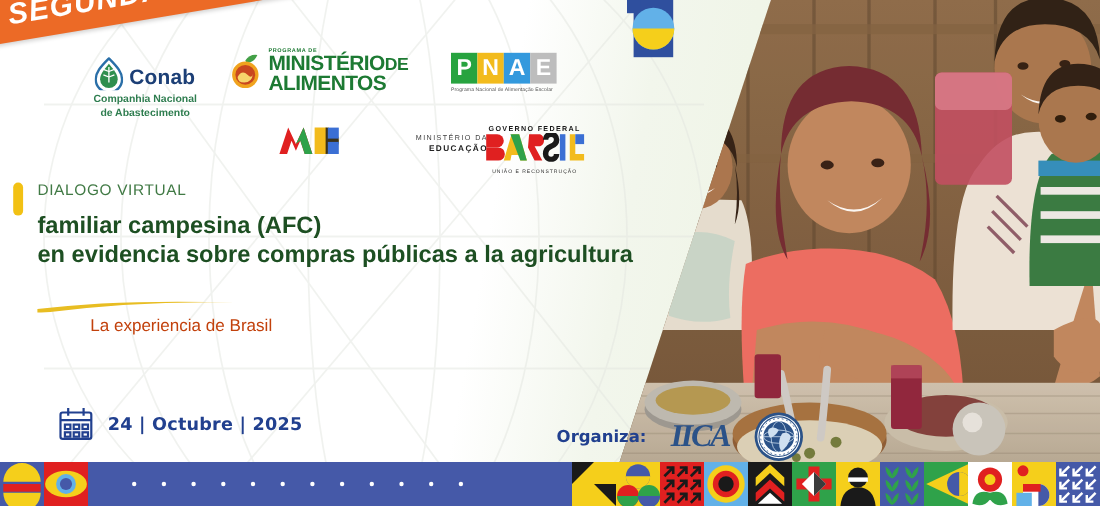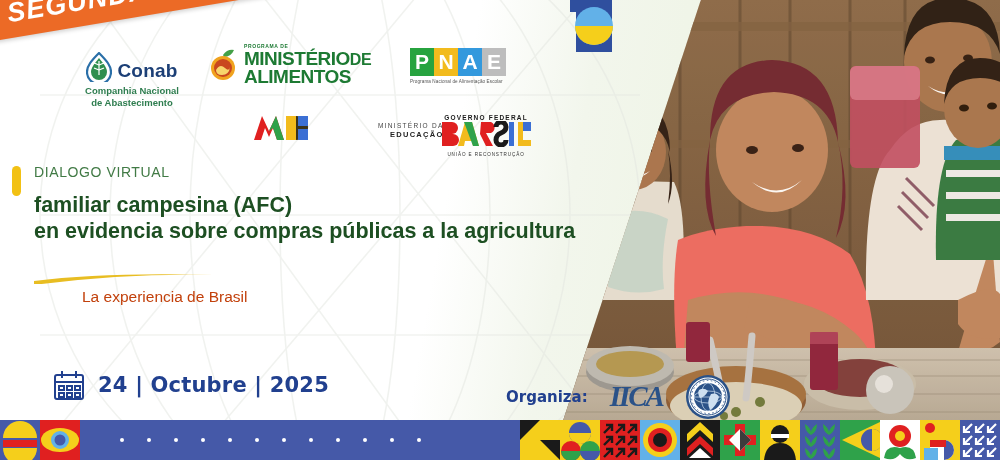--- a/index.html
+++ b/index.html
@@ -78,21 +78,21 @@
   .titlebar{position:absolute;left:12px;top:166px;width:9px;height:30px;border-radius:5px;background:#f2c114;}
   .kicker{position:absolute;left:34px;top:164px;font-size:14px;color:#417a45;letter-spacing:.6px;}
   .headline{position:absolute;left:34px;top:192px;width:560px;
     font-size:21.5px;font-weight:bold;color:#1d4f22;line-height:1.22;}
   .swoosh{position:absolute;left:30px;top:268px;}
   .subtitle{position:absolute;left:34px;top:288px;font-size:15.5px;color:#c2410c;margin-left:48px;}
 
   
   .meta{position:absolute;left:52px;top:368px;display:flex;align-items:center;gap:16px;}
   .meta .grp{display:flex;align-items:center;gap:12px;}
-  .meta-txt{font-size:21px;font-weight:bold;color:#21408f;letter-spacing:.2px;
+  .meta-txt{font-size:16px;font-weight:bold;color:#21408f;letter-spacing:.2px;
     font-family:"DejaVu Sans",sans-serif;}
   .meta-gap{width:48px;}
 
   
   .organiza{position:absolute;left:506px;top:374px;display:flex;align-items:center;gap:22px;}
   .org-label{font-size:15px;font-weight:bold;color:#21408f;font-family:"DejaVu Sans",sans-serif;}
   .iica-word{font-size:29px;font-weight:bold;font-style:italic;color:#2b5288;letter-spacing:-2px;
     line-height:.8;font-family:"Liberation Serif",serif;}
 
   

